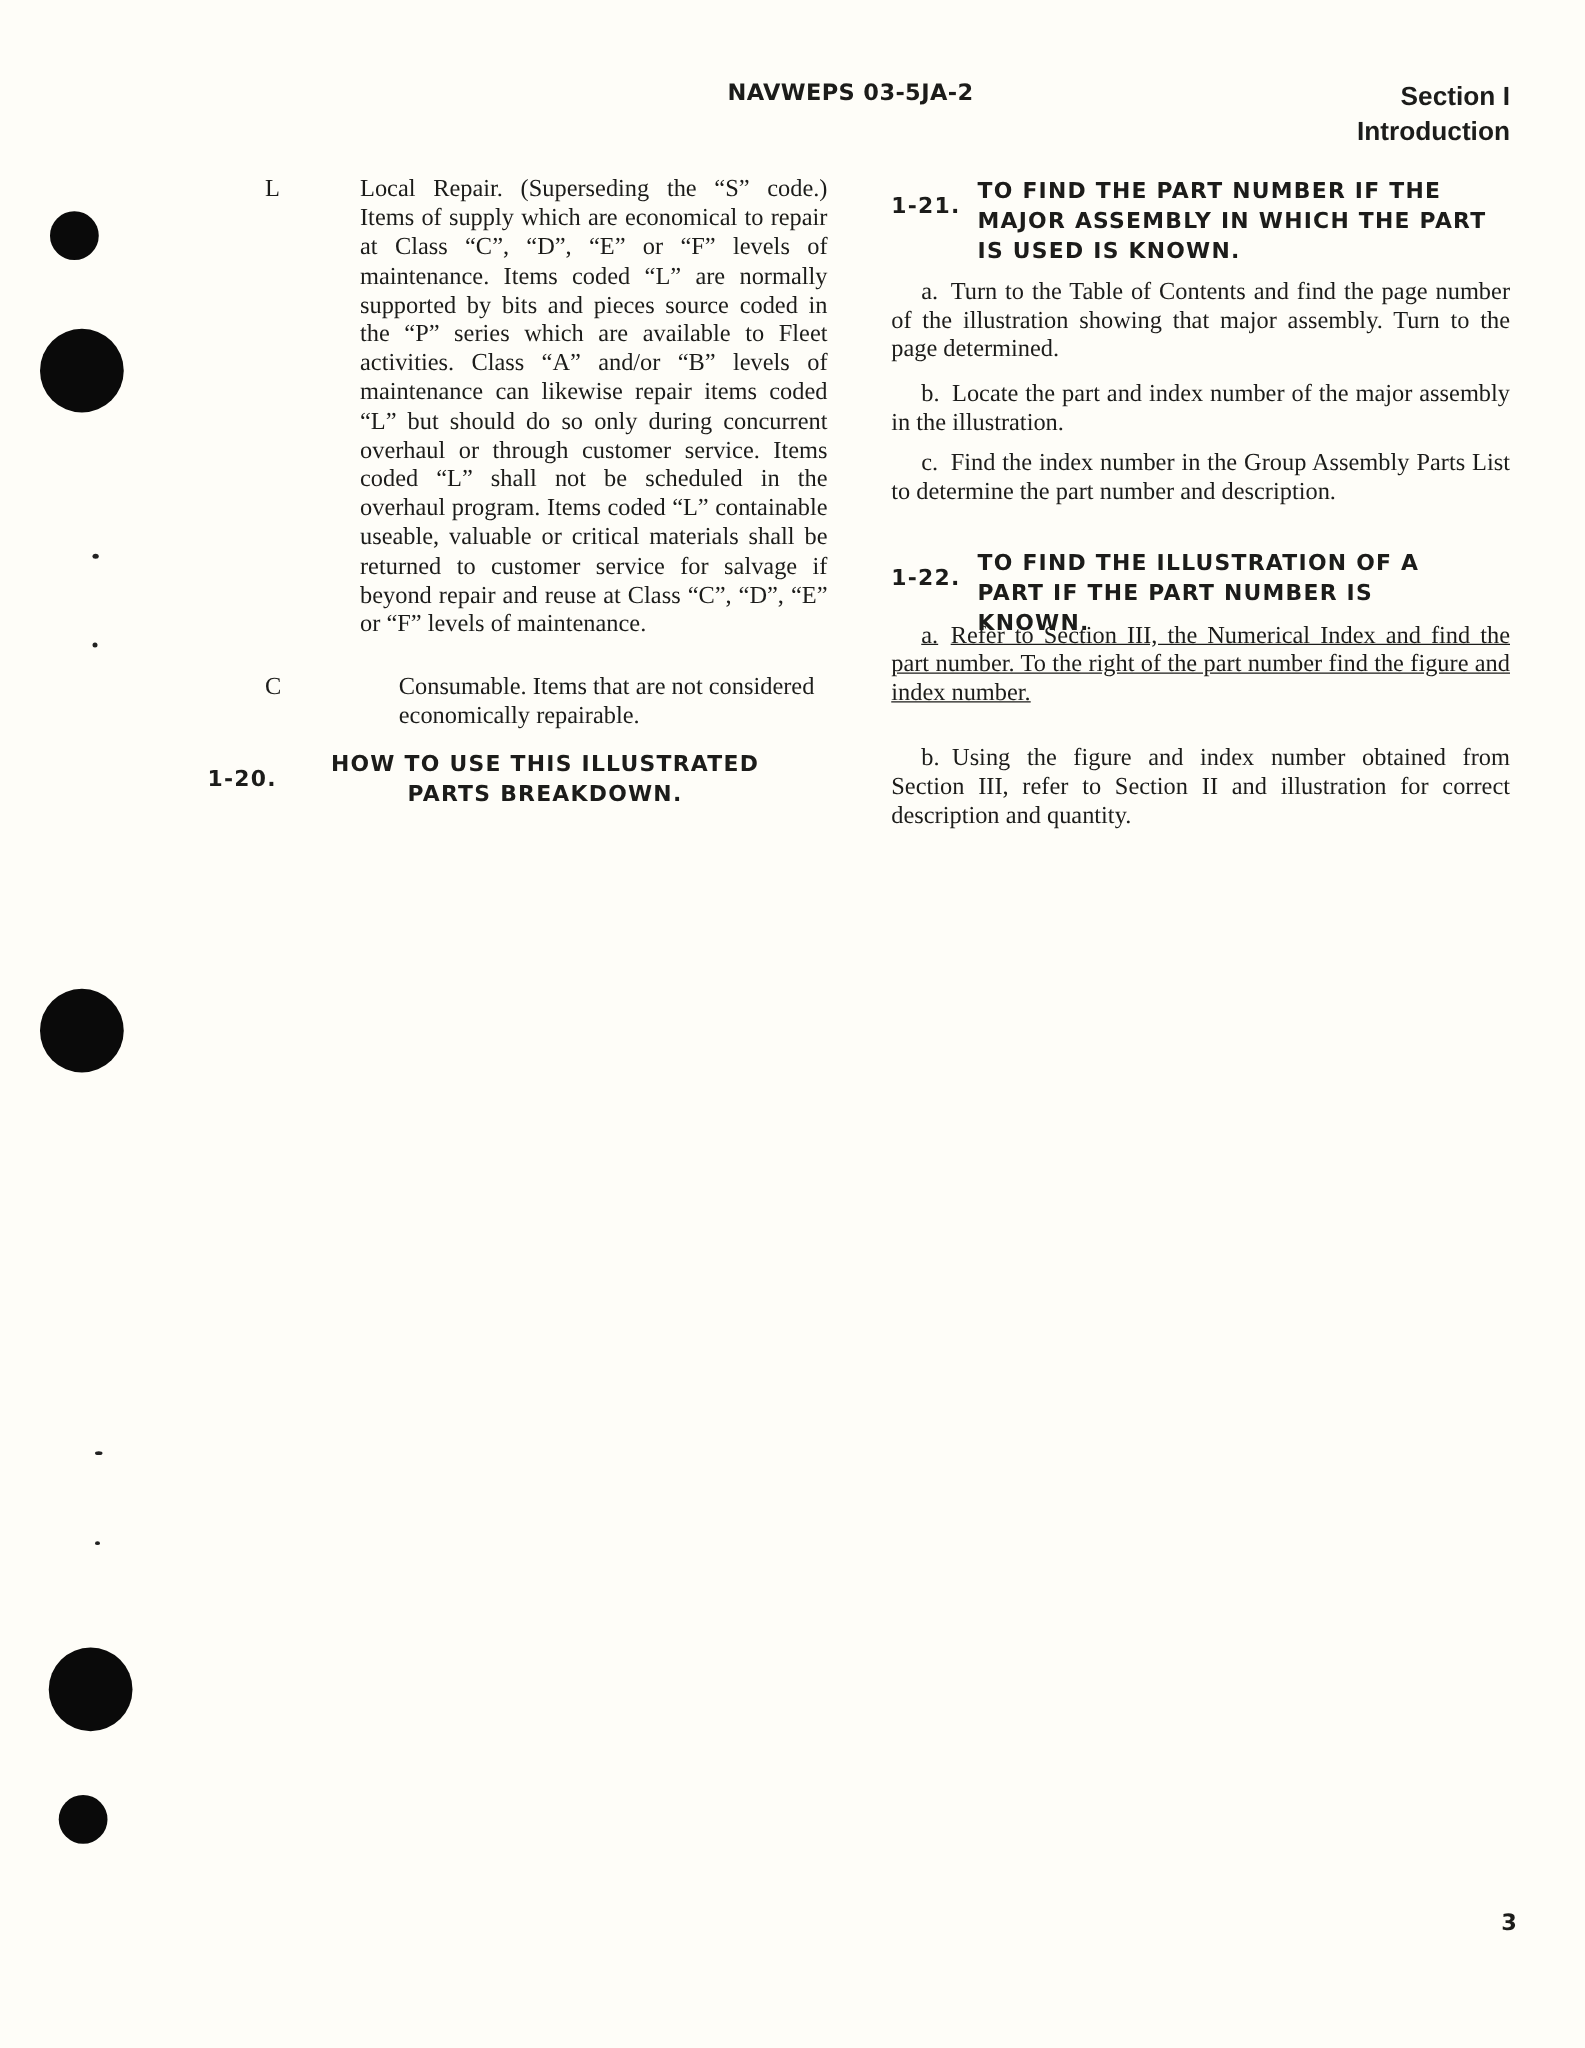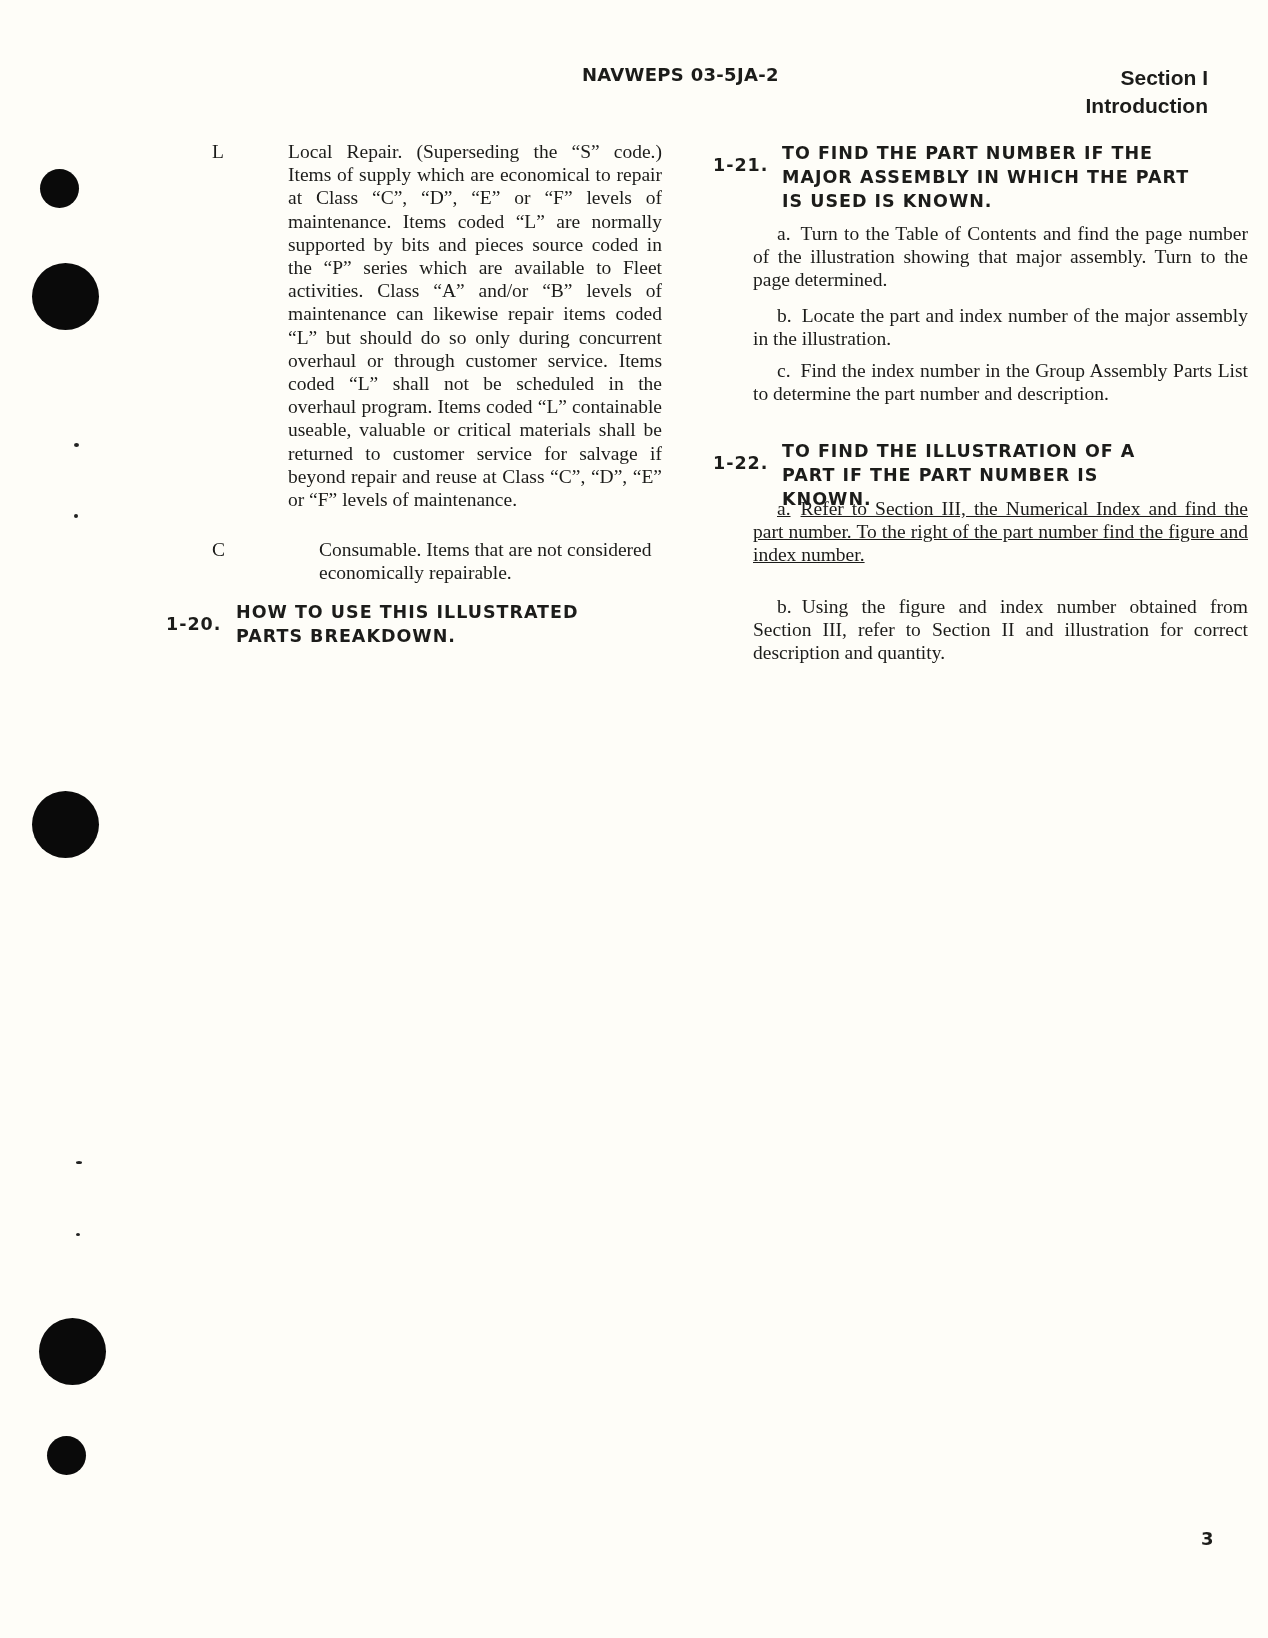--- a/index.html
+++ b/index.html
@@ -33,21 +33,21 @@
     position: absolute; text-align: justify;
   }
   .heading {
     position: absolute;
     font-family: "DejaVu Sans", sans-serif; font-weight: bold;
     font-size: 17.5px; line-height: 24px; letter-spacing: 1px;
   }
   .heading .num { position: absolute; left: 0; top: 12px; }
   .heading .txt { position: absolute; top: 0; }
   .para {
-    position: absolute; text-align: justify; text-indent: 24px; margin-left: 40px;
+    position: absolute; text-align: justify; text-indent: 24px;
   }
   .para .lbl { margin-right: 10px; }
   .page-num {
     position: absolute; left: 1201px; top: 1528px;
     font-family: "DejaVu Sans", sans-serif; font-weight: bold; font-size: 18px;
   }
 </style>
 </head>
 <body>
 
@@ -72,21 +72,21 @@
   <div class="code-text serif" style="left:76px;top:0;width:374px;">Local Repair. (Superseding the “S” code.) Items of supply which are economical to repair at Class “C”, “D”, “E” or “F” levels of maintenance. Items coded “L” are normally supported by bits and pieces source coded in the “P” series which are available to Fleet activities. Class “A” and/or “B” levels of maintenance can likewise repair items coded “L” but should do so only during concurrent overhaul or through customer service. Items coded “L” shall not be scheduled in the overhaul program. Items coded “L” containable useable, valuable or critical materials shall be returned to customer service for salvage if beyond repair and reuse at Class “C”, “D”, “E” or “F” levels of maintenance.</div>
 </div>
 
 <div class="code-row" style="left:212px;top:538px;width:450px;">
   <span class="code-letter">C</span>
   <div class="code-text serif" style="left:76px;top:0;width:374px;text-align:left;margin-left:31px;">Consumable. Items that are not considered economically repairable.</div>
 </div>
 
 <div class="heading" style="left:166px;top:600px;width:500px;">
   <span class="num">1-20.</span>
-  <div class="txt" style="left:70px;width:400px;">HOW TO USE THIS ILLUSTRATED PARTS BREAKDOWN.</div>
+  <div class="txt" style="left:70px;width:400px;text-align:center;">HOW TO USE THIS ILLUSTRATED PARTS BREAKDOWN.</div>
 </div>
 
 <div class="heading" style="left:713px;top:141px;width:500px;">
   <span class="num">1-21.</span>
   <div class="txt" style="left:69px;width:420px;">TO FIND THE PART NUMBER IF THE MAJOR ASSEMBLY IN WHICH THE PART IS USED IS KNOWN.</div>
 </div>
 
 <div class="para serif" style="left:713px;top:222px;width:495px;">
   <span class="lbl">a.</span><span>Turn to the Table of Contents and find the page number of the illustration showing that major assembly. Turn to the page determined.</span>
 </div>

